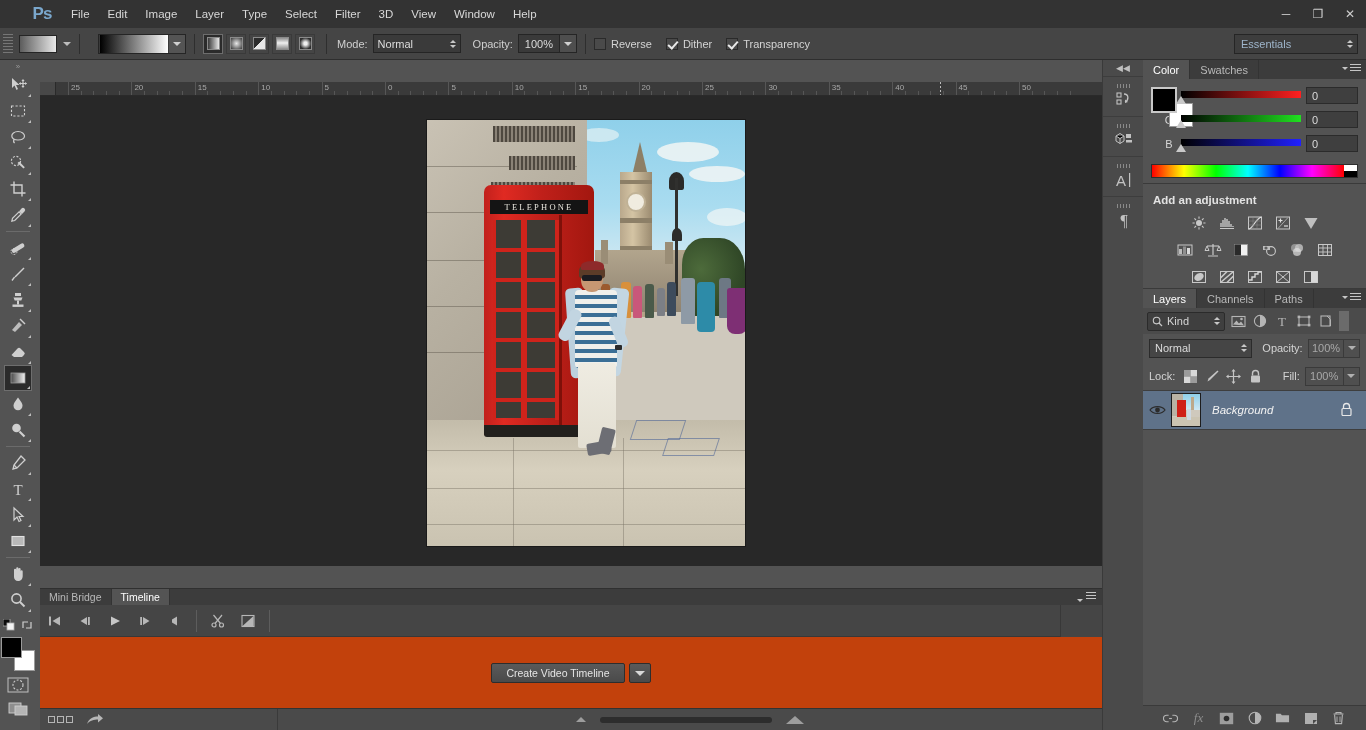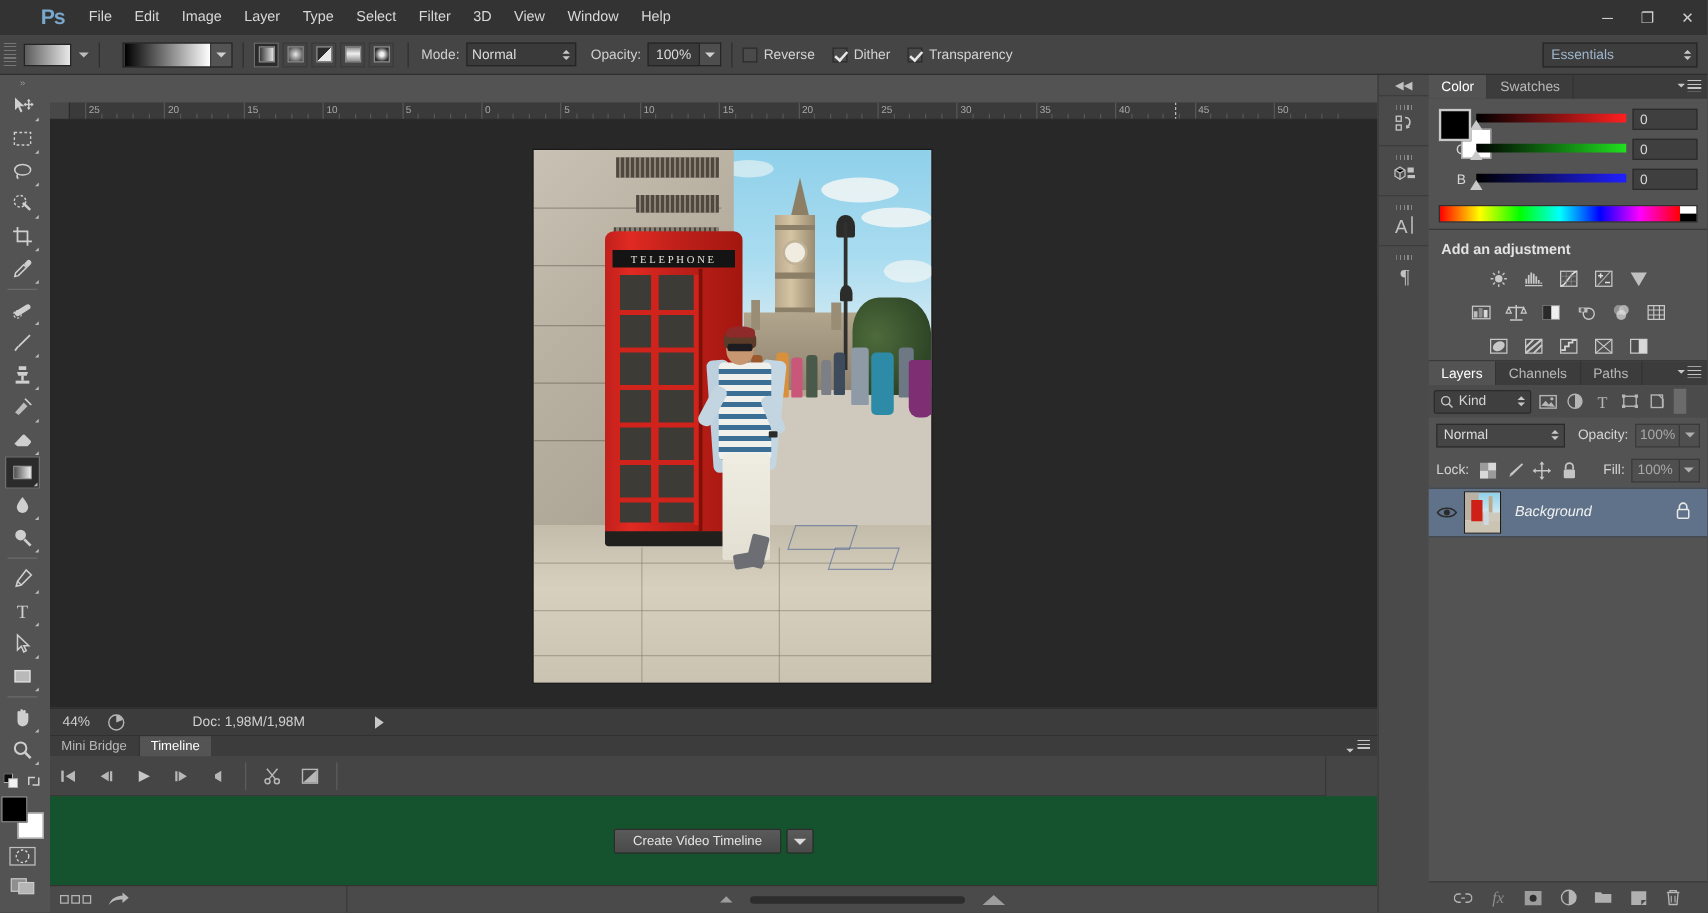--- a/index.html
+++ b/index.html
@@ -173,21 +173,21 @@
   .bp-tabs{height:16px;display:flex;align-items:flex-end;background:#3c3c3c;}
   .bp-tab{height:16px;padding:0 9px;display:flex;align-items:center;color:#b9b9b9;font-size:10.5px;
     border-right:1px solid #333;}
   .bp-tab.active{background:#545454;color:#ffffff;}
   .bp-menu{position:absolute;right:6px;top:3px;color:#c5c5c5;font-size:10px;}
   .tl-toolbar{height:32px;background:#454545;display:flex;align-items:center;
     border-bottom:1px solid #383838;}
   .tl-btn{width:30px;height:30px;display:flex;align-items:center;justify-content:center;color:#b7b7b7;}
   .tl-sep{width:1px;height:22px;background:#5d5d5d;margin:0 6px;}
   .tl-rightpad{position:absolute;right:0;top:16px;width:42px;height:32px;background:#454545;border-left:1px solid #383838;}
-  .tl-body{position:absolute;left:0;top:48px;width:1062px;height:72px;background:#14532d;
+  .tl-body{position:absolute;left:0;top:48px;width:1062px;height:72px;background:#c2410c;
     display:flex;align-items:center;justify-content:center;text-align:right;}
   .cvt-wrap{display:flex;align-items:center;}
   .cvt-btn{height:20px;padding:0 14px;background:linear-gradient(to bottom,#5a5a5a,#4a4a4a);
     border:1px solid #2d2d2d;border-radius:2px;display:flex;align-items:center;color:#e4e4e4;font-size:10.5px;}
   .cvt-dd{width:22px;height:20px;margin-left:4px;background:linear-gradient(to bottom,#5a5a5a,#4a4a4a);
     border:1px solid #2d2d2d;border-radius:2px;display:flex;align-items:center;justify-content:center;}
   .bp-foot{position:absolute;left:0;bottom:0;width:1062px;height:22px;background:#3d3d3d;
     border-top:1px solid #333;display:flex;align-items:center;}
   .bpf-left{width:237px;height:22px;display:flex;align-items:center;padding-left:8px;background:#4a4a4a;}
   .bpf-sq{width:7px;height:7px;border:1px solid #b5b5b5;margin-right:2px;}
@@ -780,31 +780,20 @@
         <div class="man-hair"></div>
         <div class="man-hat"></div>
         <div class="man-glass"></div>
         <div class="man-shoe" style="left:160px;top:322px;width:24px;height:12px;transform:rotate(-10deg);"></div>
         <div class="man-shoe" style="left:172px;top:308px;width:14px;height:26px;transform:rotate(14deg);"></div>
       </div>
 
     </div>
   </div>
 
-  <div class="statusbar">
-    <div class="sb-zoom">44%</div>
-    <div class="sb-ico">
-      <svg width="14" height="14" viewBox="0 0 14 14">
-          <circle cx="7" cy="7" r="6" fill="none" stroke="#b8b8b8" stroke-width="1.1"></circle>
-          <path d="M7 7 L7 1.2 A5.8 5.8 0 0 1 12 5 Z" fill="#b8b8b8"></path>
-        </svg>
-    </div>
-    <div class="sb-doc">Doc: 1,98M/1,98M</div>
-    <div class="sb-tri"></div>
-  </div>
 
   <div class="bottompanel">
     <div class="bp-tabs">
       <div class="bp-tab">Mini Bridge</div>
       <div class="bp-tab active">Timeline</div>
       <div class="bp-menu">
         <span style="display:inline-block;width:0;height:0;border-left:3px solid transparent;border-right:3px solid transparent;border-top:3px solid #c6c6c6;"></span>
         <span style="display:inline-block;width:10px;height:8px;vertical-align:2px;background:repeating-linear-gradient(to bottom,#c6c6c6 0 1px,transparent 1px 3px);"></span>
       </div>
     </div>

